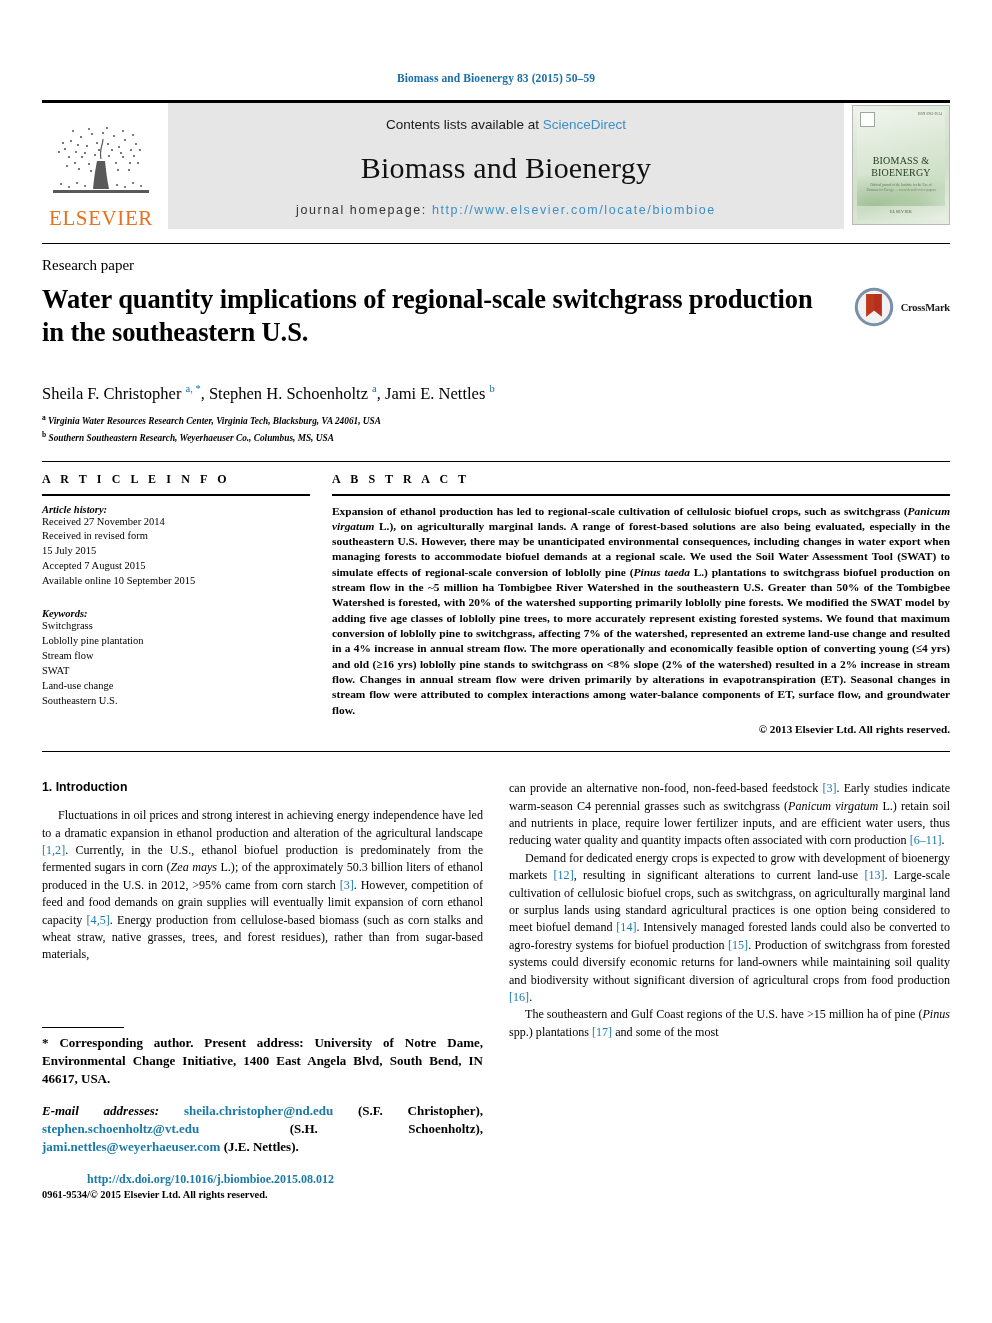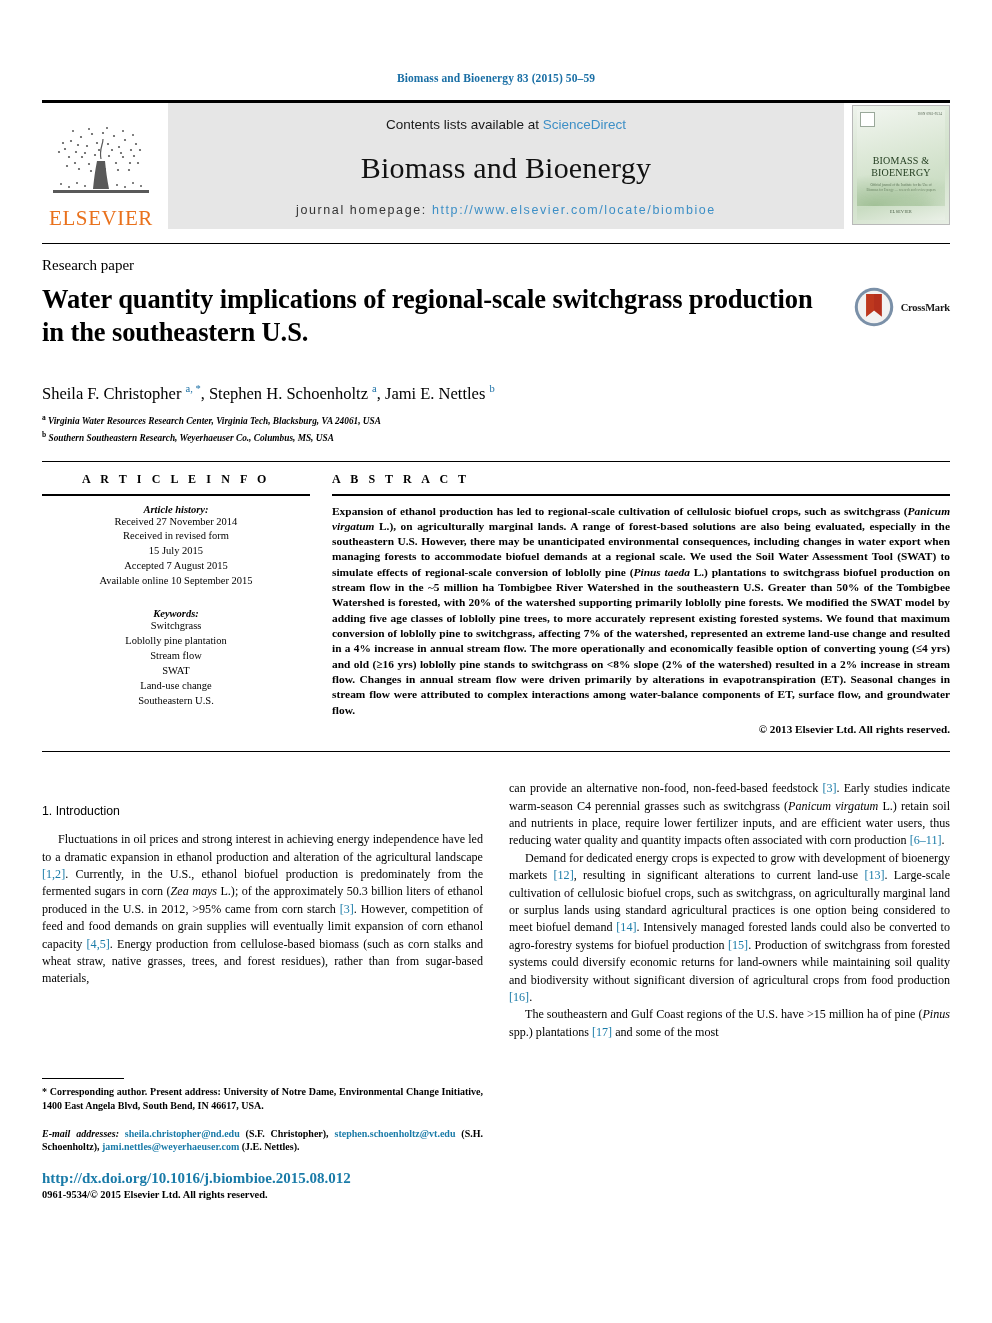--- a/index.html
+++ b/index.html
@@ -199,21 +199,21 @@
     margin-top: 9px;
     font-family: "Liberation Serif", serif;
   }
   .affil sup { font-style: normal; font-size: 7.5px; }
 
   
   .info-abstract {
     display: flex;
     margin-top: 10px;
   }
-  .col-info { flex: 0 0 268px; padding-right: 22px; text-align: center; }
+  .col-info { flex: 0 0 268px; padding-right: 22px; }
   .col-abs  { flex: 1 1 auto; }
   .sec-head {
     font-family: "Liberation Serif", serif;
     font-weight: bold;
     font-size: 12px;
     letter-spacing: 3.6px;
     margin-bottom: 7px;
   }
   .head-rule { border-top: 2px solid #000; margin-bottom: 8px; }
   .hist-label {
@@ -243,24 +243,23 @@
 
   
   .body-cols {
     display: flex;
     margin-top: 28px;
     gap: 26px;
   }
   .bcol { flex: 1 1 0; position: relative; }
   .sec-title {
     font-family: "Liberation Sans", sans-serif;
-    font-weight: normal;
+    font-weight: bold;
     font-size: 12.3px;
     margin-bottom: 13px;
-    margin-top: 24px;
   }
   .para {
     font-size: 12.1px;
     line-height: 1.44;
     text-align: justify;
     text-indent: 16px;
     font-family: "Liberation Serif", serif;
     margin: 0 0 0 0;
   }
   .para + .para { margin-top: 0; }
@@ -273,34 +272,35 @@
     bottom: 0;
     left: 0;
     right: 0;
   }
   .fn-rule {
     border-top: 1px solid #000;
     width: 82px;
     margin-bottom: 6px;
   }
   .fn {
-    font-size: 10px;
+    font-size: 13px;
     line-height: 1.38;
     text-align: justify;
     font-family: "Liberation Serif", serif;
     font-weight: bold;
   }
   .fn .star { }
   .fn-email { margin-top: 14px; font-family: Liberation Serif, serif; }
   .fn-email i { font-style: italic; }
   .doi {
     margin-top: 16px;
-    font-size: 15px;
+    font-size: 12px;
     color: #1a7ba8;
     font-weight: bold;
+    margin-left: 45px;
   }
   .issn {
     font-size: 10.4px;
     font-weight: bold;
     margin-top: 2px;
   }
 </style>
 </head>
 <body>
 

